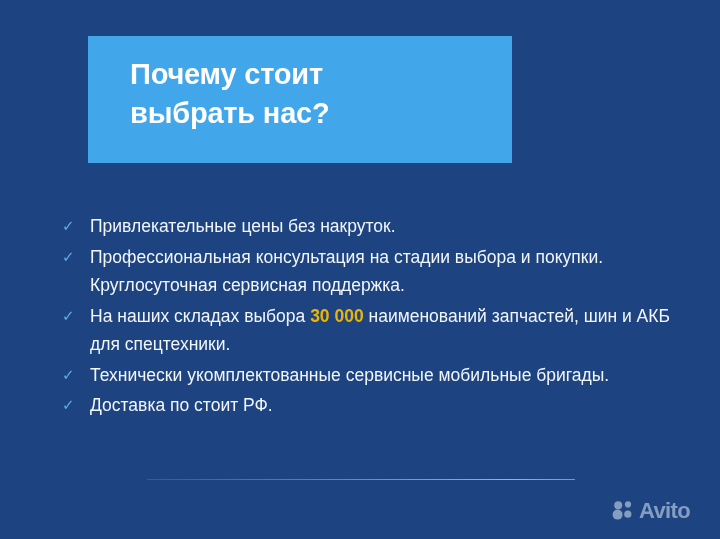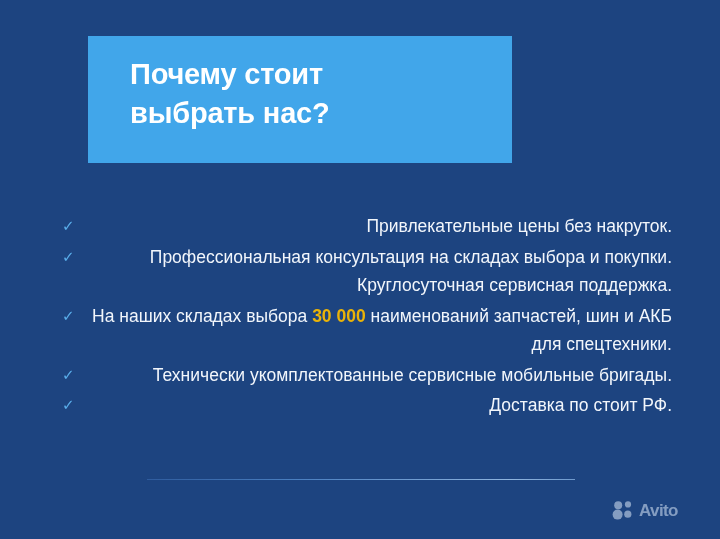--- a/index.html
+++ b/index.html
@@ -69,21 +69,20 @@
     top: 0;
     width: 20px;
     height: 28.5px;
     line-height: 28.5px;
     color: #5aaeea;
     font-size: 15px;
     text-align: left;
   }
   .benefit-text {
     display: block;
-    text-align: right;
   }
   .benefit-text b {
     font-weight: bold;
     color: #eab308;
   }
 
   
   #divider {
     position: absolute;
     left: 147px;
@@ -104,21 +103,21 @@
     opacity: 0.62;
   }
   #avito-logo-mark {
     width: 24px;
     height: 20px;
     margin-right: 3px;
     flex: 0 0 auto;
   }
   #avito-wordmark {
     color: #c3d4ea;
-    font-size: 17px;
+    font-size: 22px;
     font-weight: bold;
     letter-spacing: -0.6px;
     line-height: 21px;
   }
 </style>
 </head>
 <body>
 
 <div id="slide">
 
@@ -130,21 +129,21 @@
   <ul id="benefits-list">
     <li class="benefit-item">
       <span class="check-icon">✓</span>
       <span class="benefit-text">
         <span>Привлекательные цены без накруток.</span><b></b><span></span>
       </span>
     </li>
     <li class="benefit-item">
       <span class="check-icon">✓</span>
       <span class="benefit-text">
-        <span>Профессиональная консультация на складах выбора и покупки. Круглосуточная сервисная поддержка.</span><b></b><span></span>
+        <span>Профессиональная консультация на стадии выбора и покупки. Круглосуточная сервисная поддержка.</span><b></b><span></span>
       </span>
     </li>
     <li class="benefit-item">
       <span class="check-icon">✓</span>
       <span class="benefit-text">
         <span>На наших складах выбора </span><b>30 000</b><span> наименований запчастей, шин и АКБ для спецтехники.</span>
       </span>
     </li>
     <li class="benefit-item">
       <span class="check-icon">✓</span>

